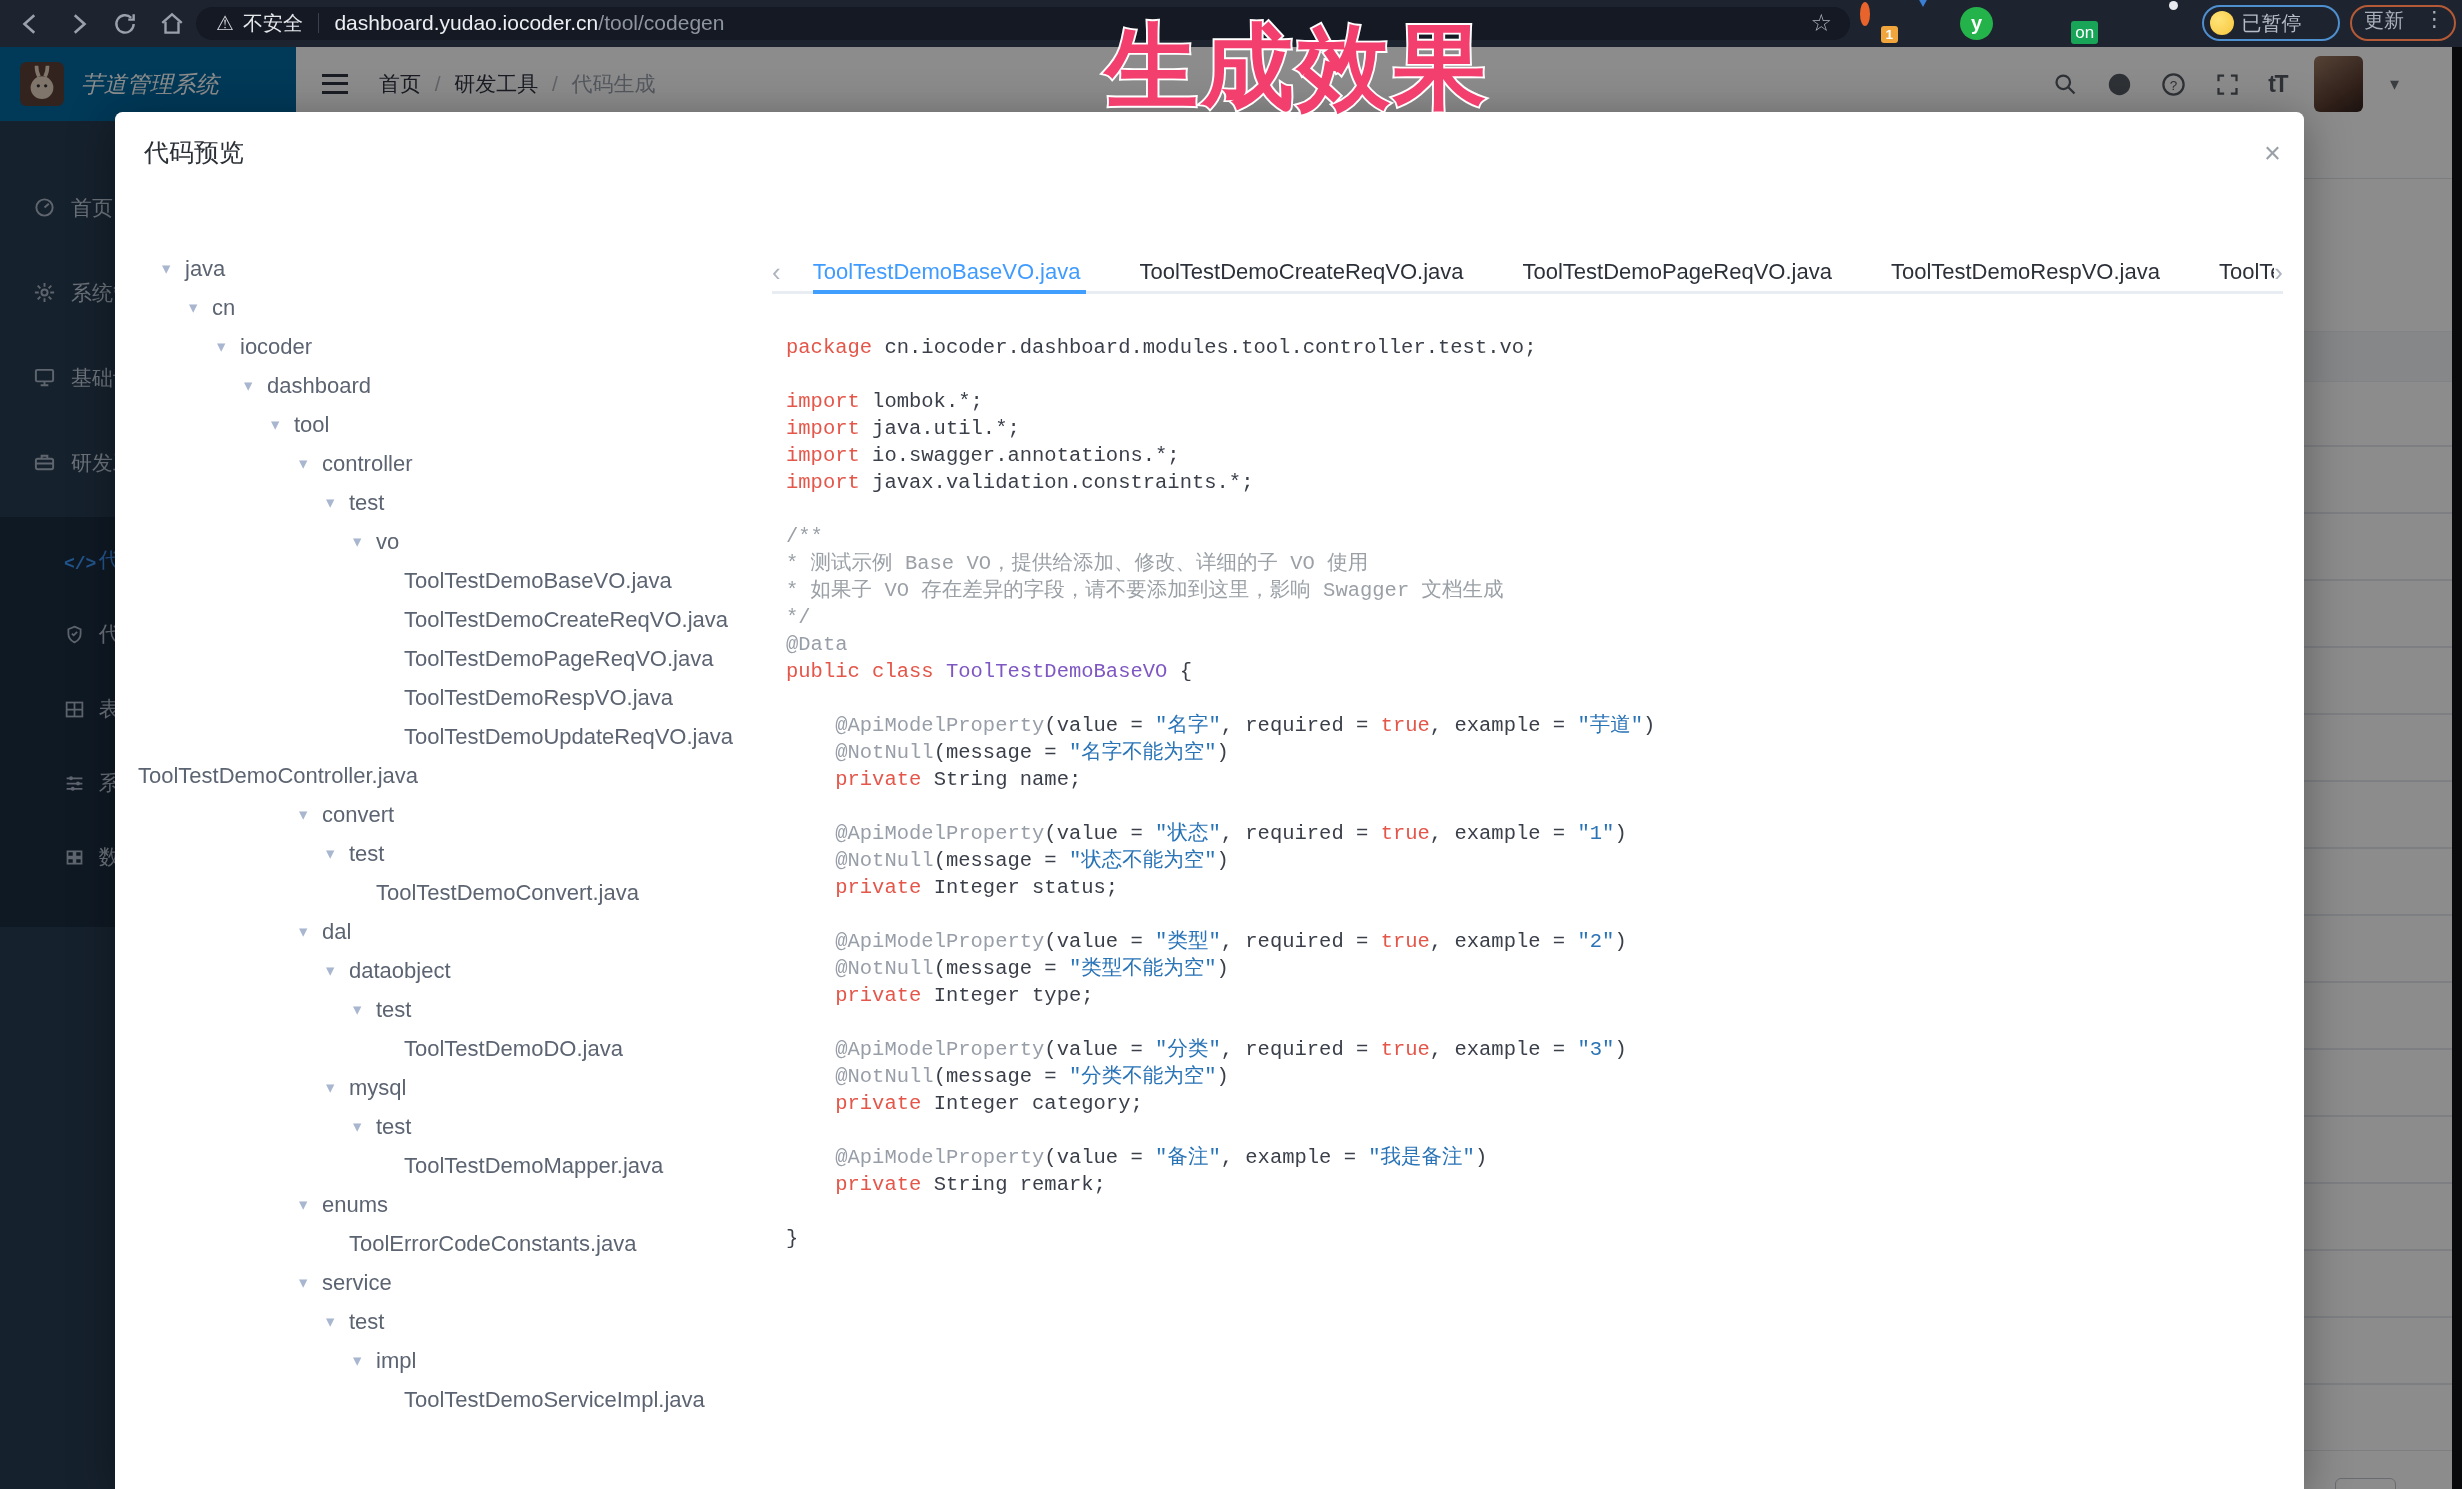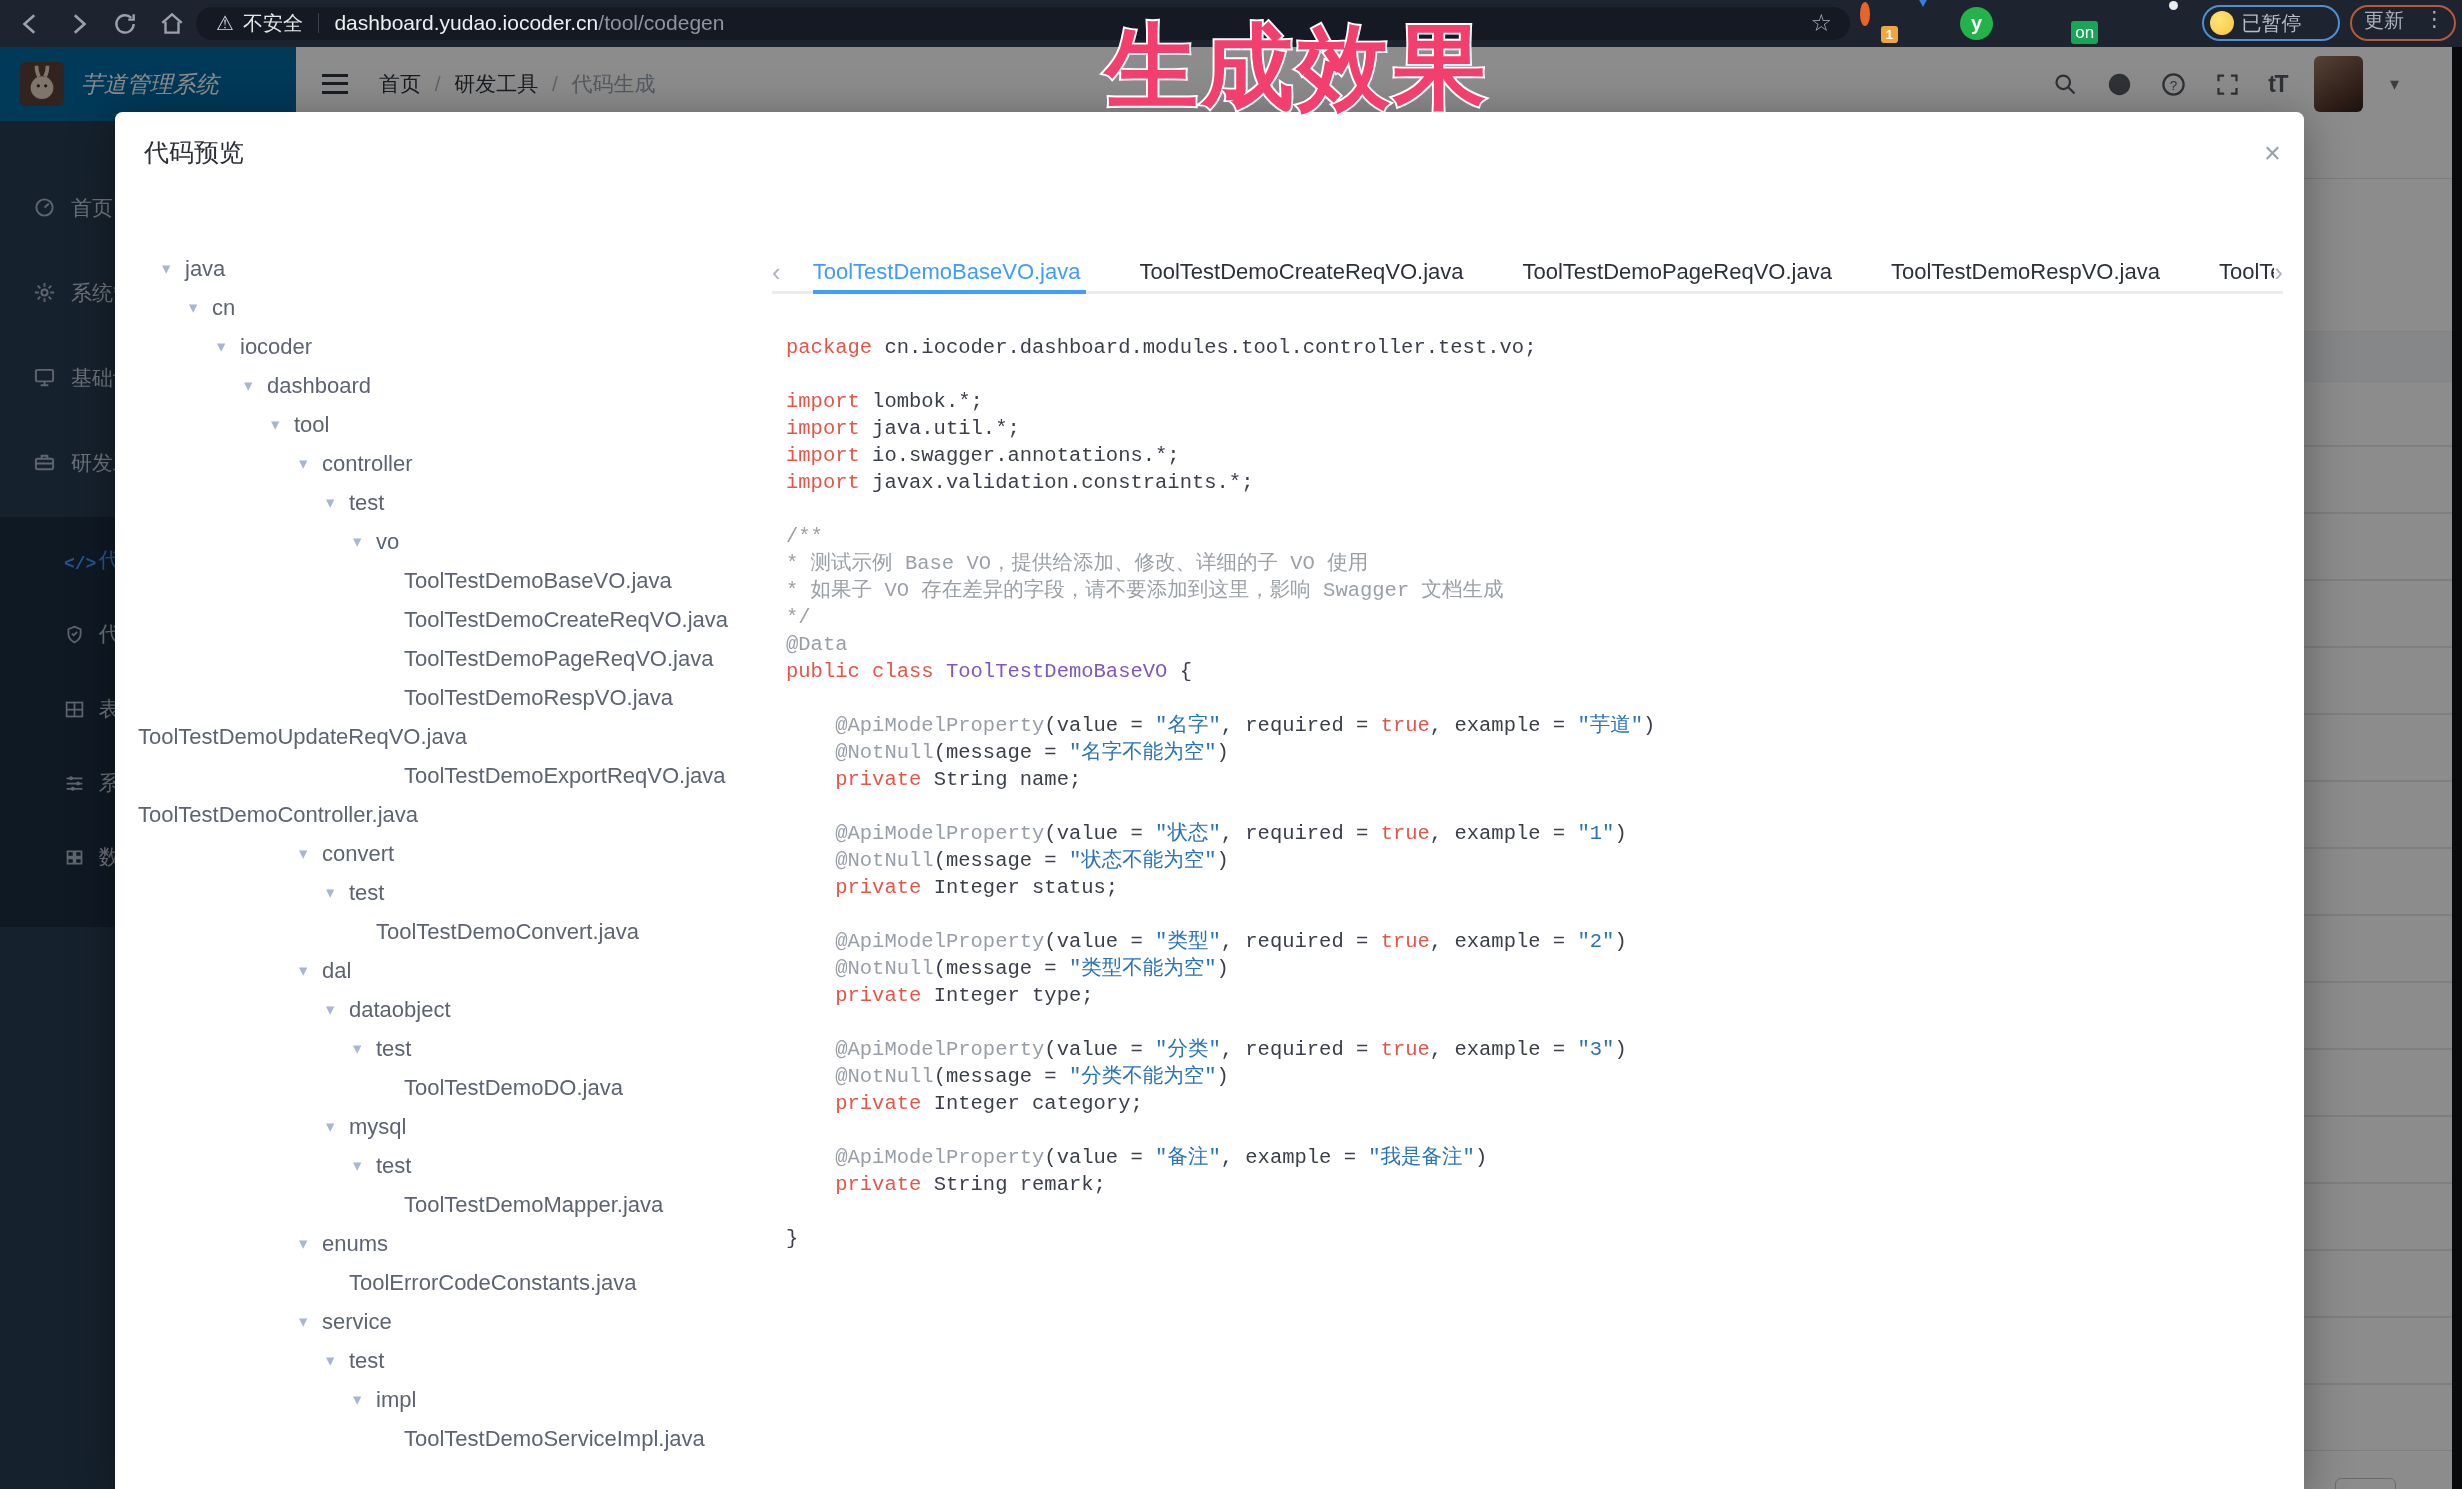--- a/index.html
+++ b/index.html
@@ -383,27 +383,23 @@
         <span>ToolTestDemoCreateReqVO.java</span>
       </div>
       <div class="tree-row" style="padding-left: 266px;">
         <span class="tree-caret"></span>
         <span>ToolTestDemoPageReqVO.java</span>
       </div>
       <div class="tree-row" style="padding-left: 266px;">
         <span class="tree-caret"></span>
         <span>ToolTestDemoRespVO.java</span>
       </div>
-      <div class="tree-row" style="">
+      <div class="tree-row" style="padding-left: 266px;">
         <span class="tree-caret"></span>
         <span>ToolTestDemoUpdateReqVO.java</span>
-      </div>
-      <div class="tree-row" style="padding-left: 266px;">
-        <span class="tree-caret"></span>
-        <span>ToolTestDemoExportReqVO.java</span>
       </div>
       <div class="tree-row" style="">
         <span class="tree-caret"></span>
         <span>ToolTestDemoController.java</span>
       </div>
       <div class="tree-row" style="padding-left: 184px;">
         <span class="tree-caret">▾</span>
         <span>convert</span>
       </div>
       <div class="tree-row" style="padding-left: 211px;">

